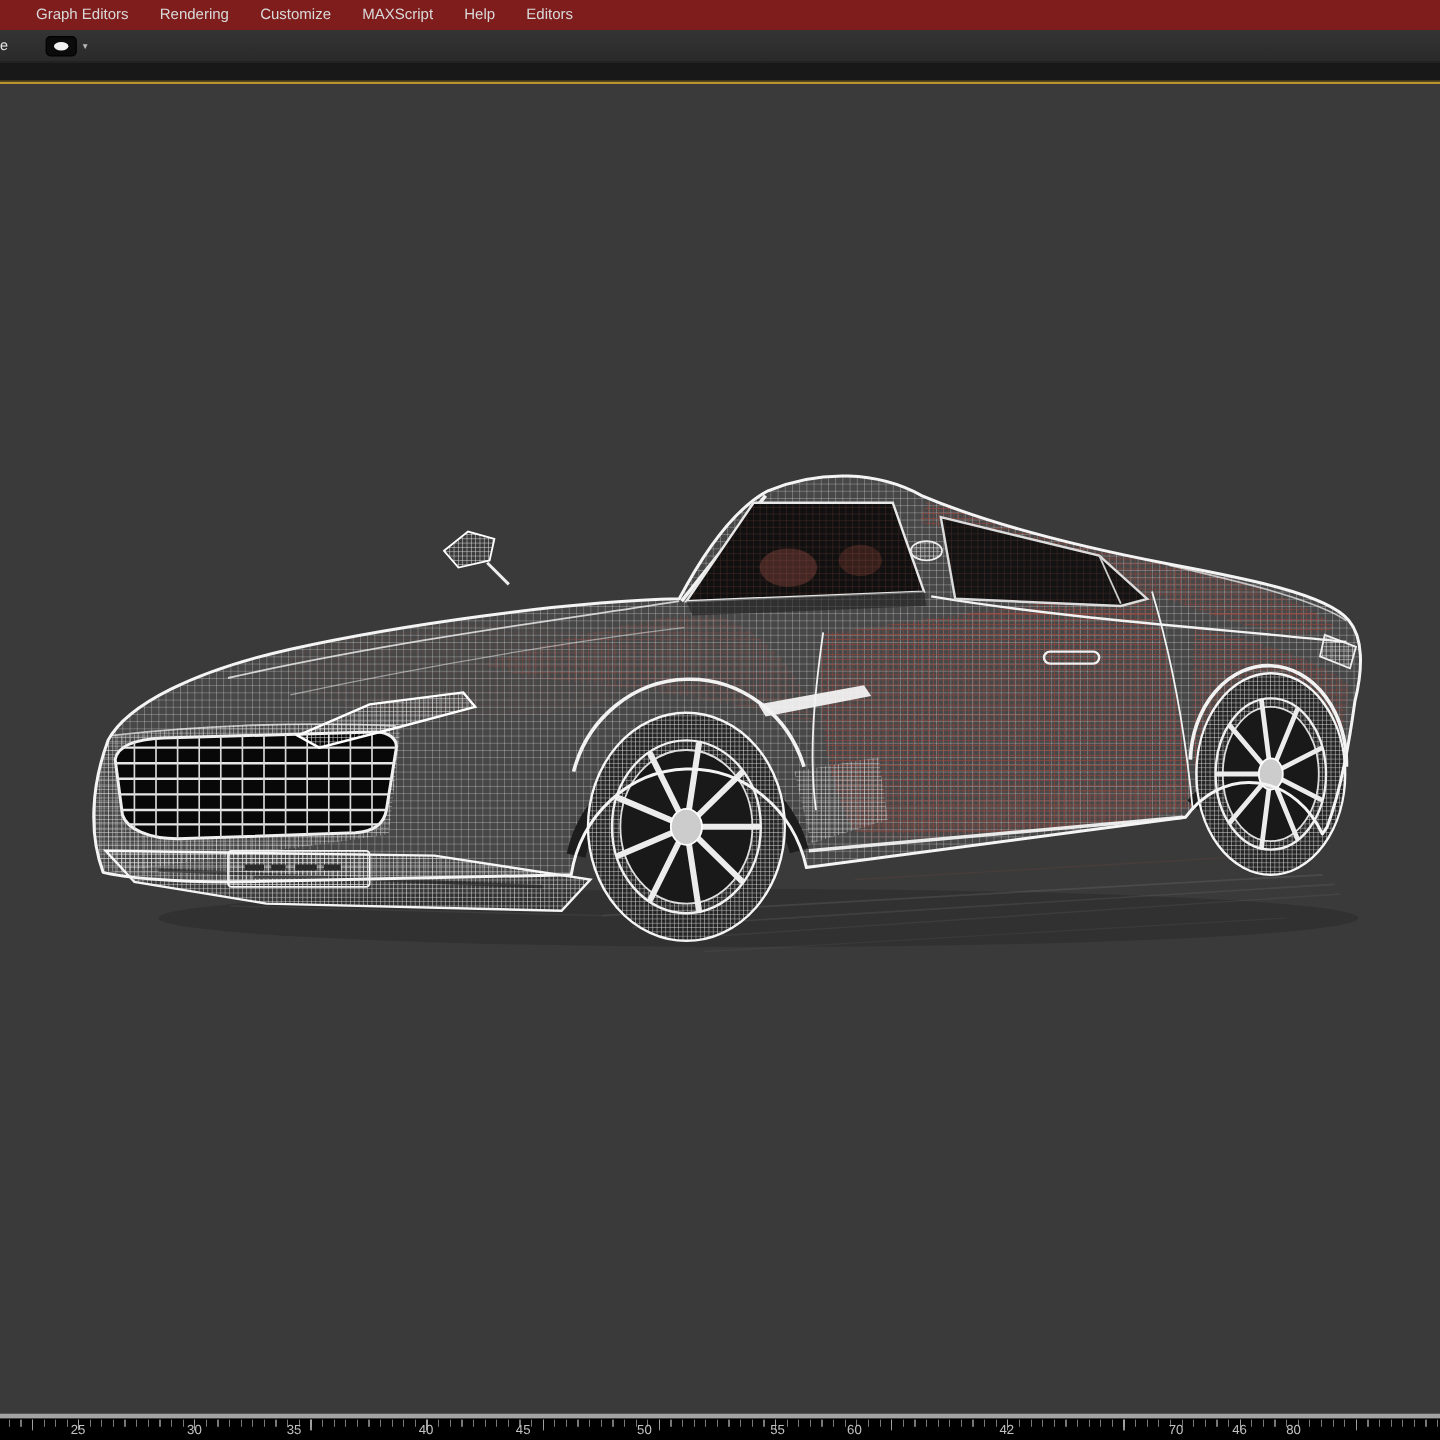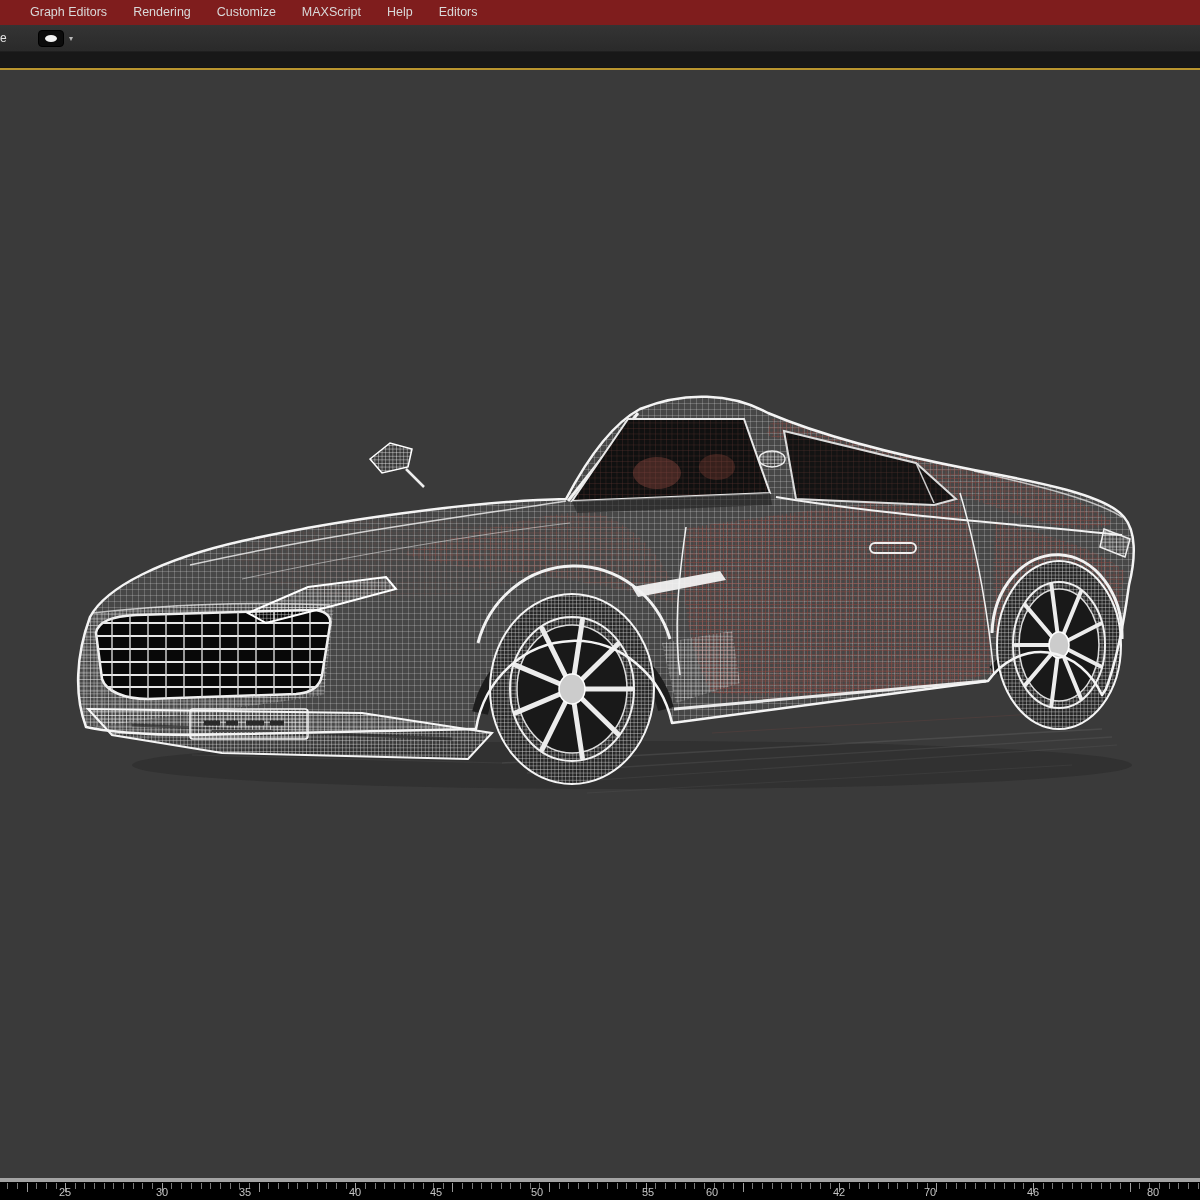--- a/index.html
+++ b/index.html
@@ -230,18 +230,18 @@
     <div class="tickstrip-major"></div>
     <span class="frame-label" style="left:65px">25</span>
     <span class="frame-label" style="left:162px">30</span>
     <span class="frame-label" style="left:245px">35</span>
     <span class="frame-label" style="left:355px">40</span>
     <span class="frame-label" style="left:436px">45</span>
     <span class="frame-label" style="left:537px">50</span>
     <span class="frame-label" style="left:648px">55</span>
     <span class="frame-label" style="left:712px">60</span>
     <span class="frame-label" style="left:839px">42</span>
-    <span class="frame-label" style="left:930px">70</span>
+    <span class="frame-label" style="left:980px">70</span>
     <span class="frame-label" style="left:1033px">46</span>
-    <span class="frame-label" style="left:1153px">80</span>
+    <span class="frame-label" style="left:1078px">80</span>
   </div>
 
 </div>
 
 </body></html>

